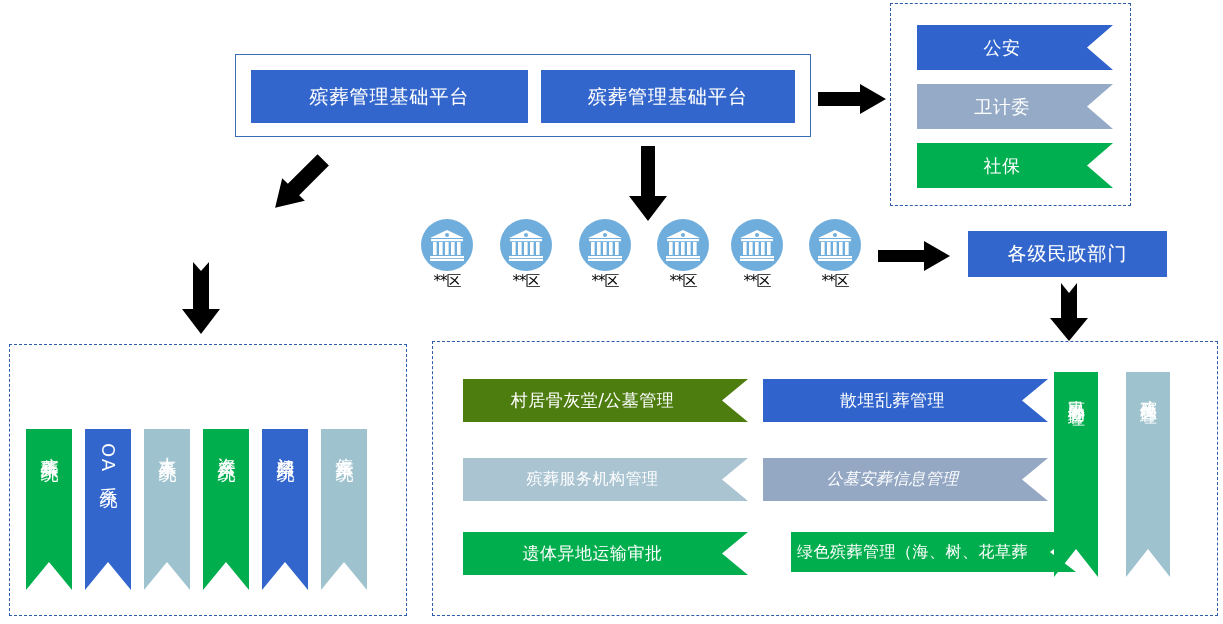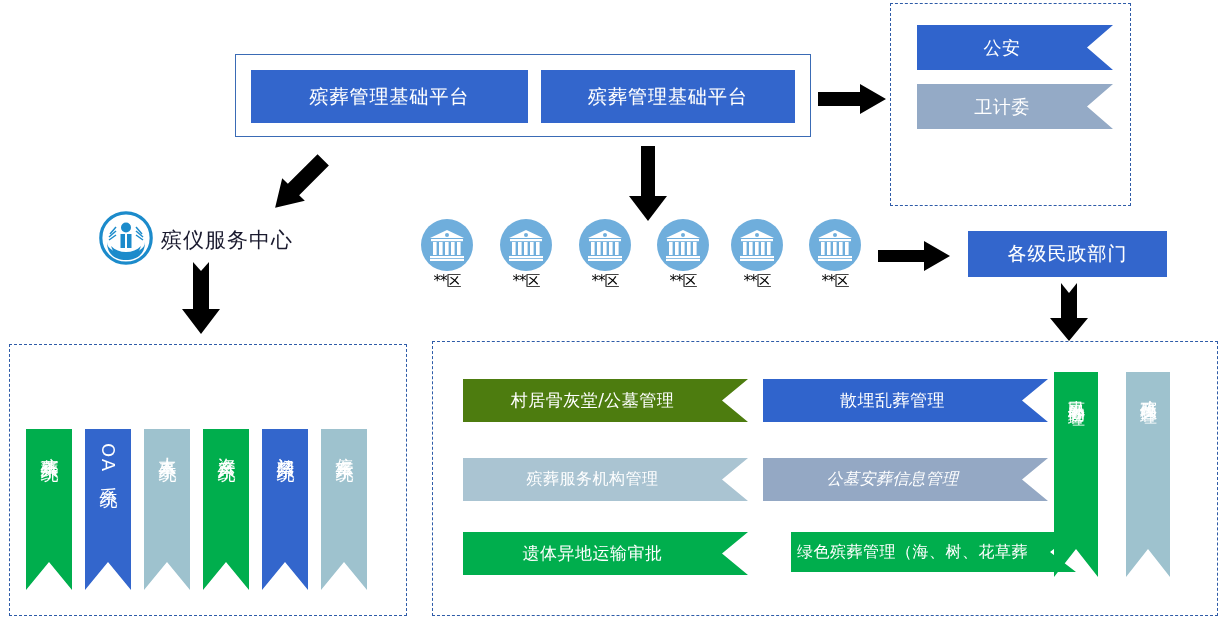--- a/index.html
+++ b/index.html
@@ -106,55 +106,32 @@
   </div>
 
   <div class="abs dashed-frame" style="left:890px; top:3px; width:241px; height:203px;"></div>
 
   <div class="ribbon-h" style="left:917px; top:25px; width:196px; height:45px; background:#3064CC; font-size:18px;">
     <span>公安</span>
   </div>
   <div class="ribbon-h" style="left:917px; top:84px; width:196px; height:45px; background:#94AAC6; font-size:18px;">
     <span>卫计委</span>
   </div>
+  <div class="ribbon-h" style="left:917px; top:143px; width:196px; height:45px; background:#00B050; font-size:18px;">
+    <span>社保</span>
+  </div>
 
   <div class="arrow" style="left:258px; top:145px;">
     <svg width="88" height="72" viewBox="0 0 88 72">
       <g transform="rotate(135 44 36)">
         <polygon points="14,28 56,28 56,20 82,36 56,52 56,44 14,44" fill="#000000"></polygon>
       </g>
     </svg>
   </div>
 
-  <div class="logo-wrap" style="left:99px; top:211px;">
-    <span>
-      <svg class="logo-circle" viewBox="0 0 54 54">
-        <circle cx="27" cy="27" r="25.2" fill="none" stroke="#1C8BCB" stroke-width="3.2"></circle>
-
-        <g stroke="#1C8BCB" stroke-width="1.5">
-          <line x1="11" y1="23" x2="17" y2="16"></line>
-          <line x1="10" y1="26" x2="17" y2="20"></line>
-          <line x1="10" y1="29" x2="17" y2="24"></line>
-          <line x1="43" y1="23" x2="37" y2="16"></line>
-          <line x1="44" y1="26" x2="37" y2="20"></line>
-          <line x1="44" y1="29" x2="37" y2="24"></line>
-        </g>
-
-        <circle cx="27" cy="16.5" r="5" fill="#1C8BCB"></circle>
-
-        <path d="M21.5 23 h11 v14 h-11 z" fill="#1C8BCB"></path>
-        <path d="M26 23 h2 v16 h-2 z" fill="#ffffff"></path>
-
-        <path d="M8 31 C8 44 17 49 27 49 C37 49 46 44 46 31 C46 38 38 42 27 42 C16 42 8 38 8 31 Z" fill="#1C8BCB"></path>
-        <path d="M12 35 C15 45 21 47 27 47 L27 41 C21 41 16 39 12 35 Z" fill="#1C8BCB"></path>
-        <path d="M42 35 C39 45 33 47 27 47 L27 41 C33 41 38 39 42 35 Z" fill="#1C8BCB"></path>
-      </svg>
-    </span>
-    <span class="logo-label">殡仪服务中心</span>
-  </div>
 
   <div class="arrow" style="left:182px; top:262px;">
     <svg width="38" height="72" viewBox="0 0 38 72">
       <polygon points="11,0 27,0 27,47 38,47 19,72 0,47 11,47 11,0" fill="#000000"></polygon>
       <polygon points="11,0 19,9 27,0 19,0" fill="#ffffff"></polygon>
     </svg>
   </div>
 
   <div class="arrow" style="left:629px; top:146px;">
     <svg width="38" height="75" viewBox="0 0 38 75">

